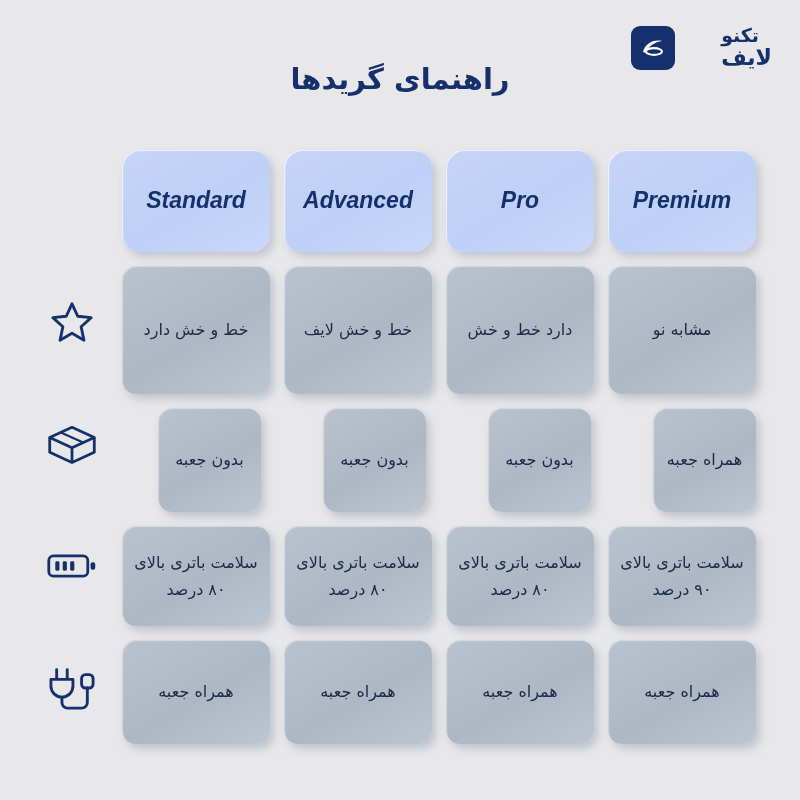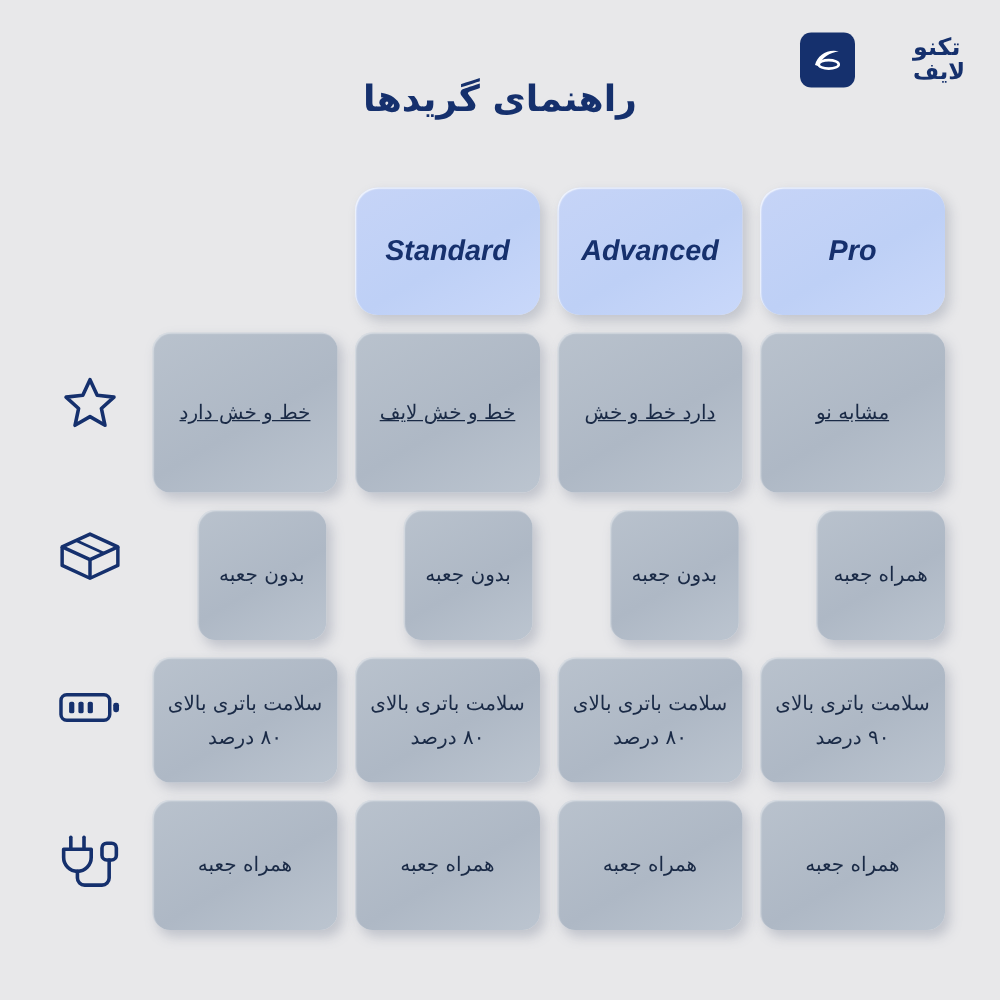--- a/index.html
+++ b/index.html
@@ -42,21 +42,21 @@
     justify-content: flex-end;
     line-height: 1.05;
     margin-left: 36px;
   }
   .logo-words span {
     color: #15306d;
     font-weight: bold;
     font-size: 19px;
     letter-spacing: -0.3px;
   }
-  .logo-words .l2 { font-size: 18px; }
+  .logo-words .l2 { font-size: 22px; }
 
   
   .main-title {
     position: absolute;
     top: 62px;
     left: 0;
     right: 0;
     text-align: center;
     color: #15306d;
     font-size: 29px;
@@ -105,21 +105,21 @@
     font-family: "Liberation Sans", sans-serif;
     border-radius: 18px;
   }
 
   
   .body-row .cell {
     background: linear-gradient(150deg, #b9c2cd 0%, #aeb8c5 55%, #bcc5d0 100%);
     box-shadow: 4px 5px 9px rgba(120,130,150,0.35),
                 inset 1px 1px 1px rgba(255,255,255,0.45);
   }
-  .r-scratch .cell { height: 128px; text-decoration: underline; }
+  .r-scratch .cell { height: 128px; }
   .r-box .cell { height: 104px; margin-left: 48px; }
   .r-battery .cell { height: 100px; }
   .r-charger .cell { height: 104px; }
 
   .cell-text {
     display: block;
     max-width: 125px;
   }
 
   
@@ -156,20 +156,23 @@
     </svg>
   </div>
 </div>
 
 <div class="main-title">راهنمای گریدها</div>
 
 <div class="grid-wrap">
 
   <div class="grid-row head-row">
     <div class="cell">
+      <span class="cell-text">Premium</span>
+    </div>
+    <div class="cell">
       <span class="cell-text">Pro</span>
     </div>
     <div class="cell">
       <span class="cell-text">Advanced</span>
     </div>
     <div class="cell">
       <span class="cell-text">Standard</span>
     </div>
   </div>
 

